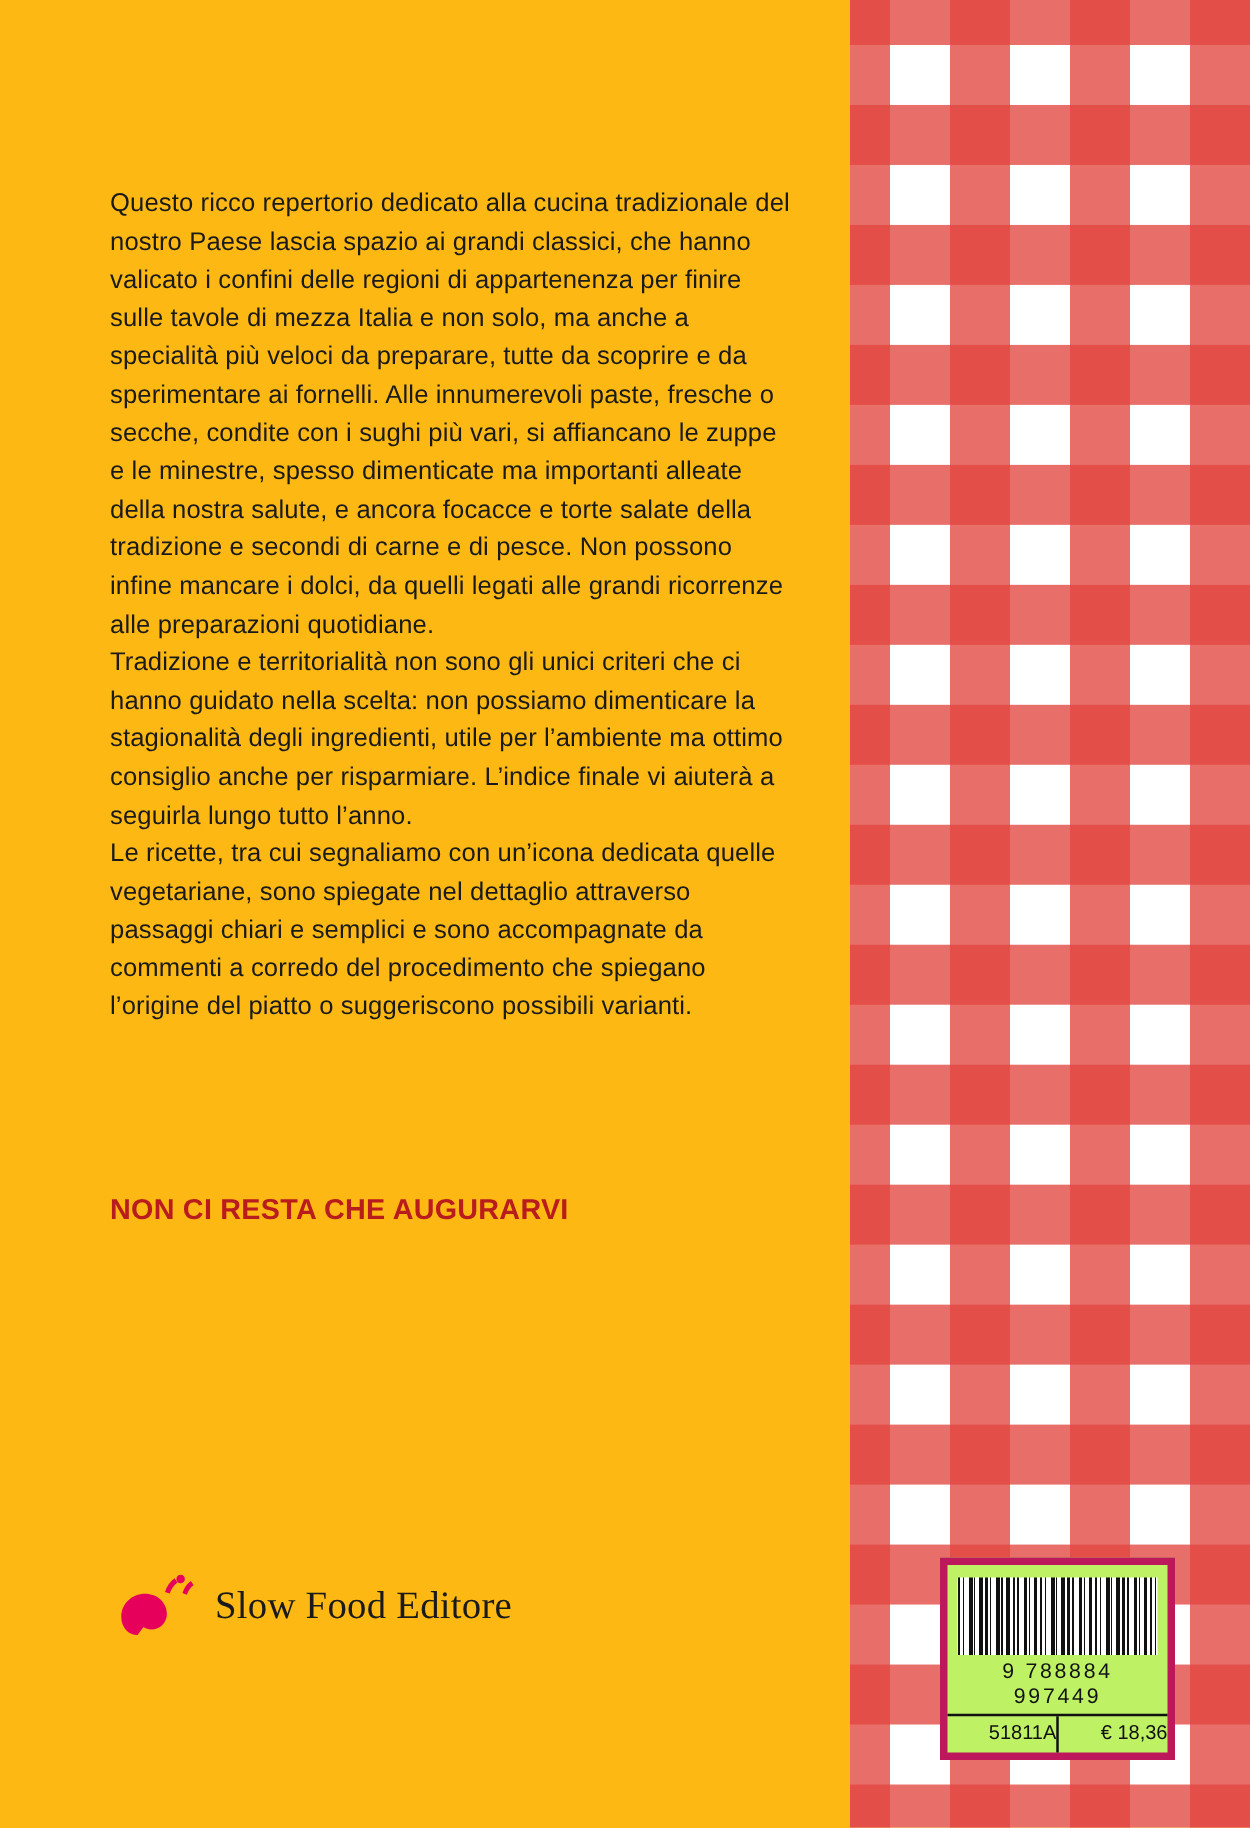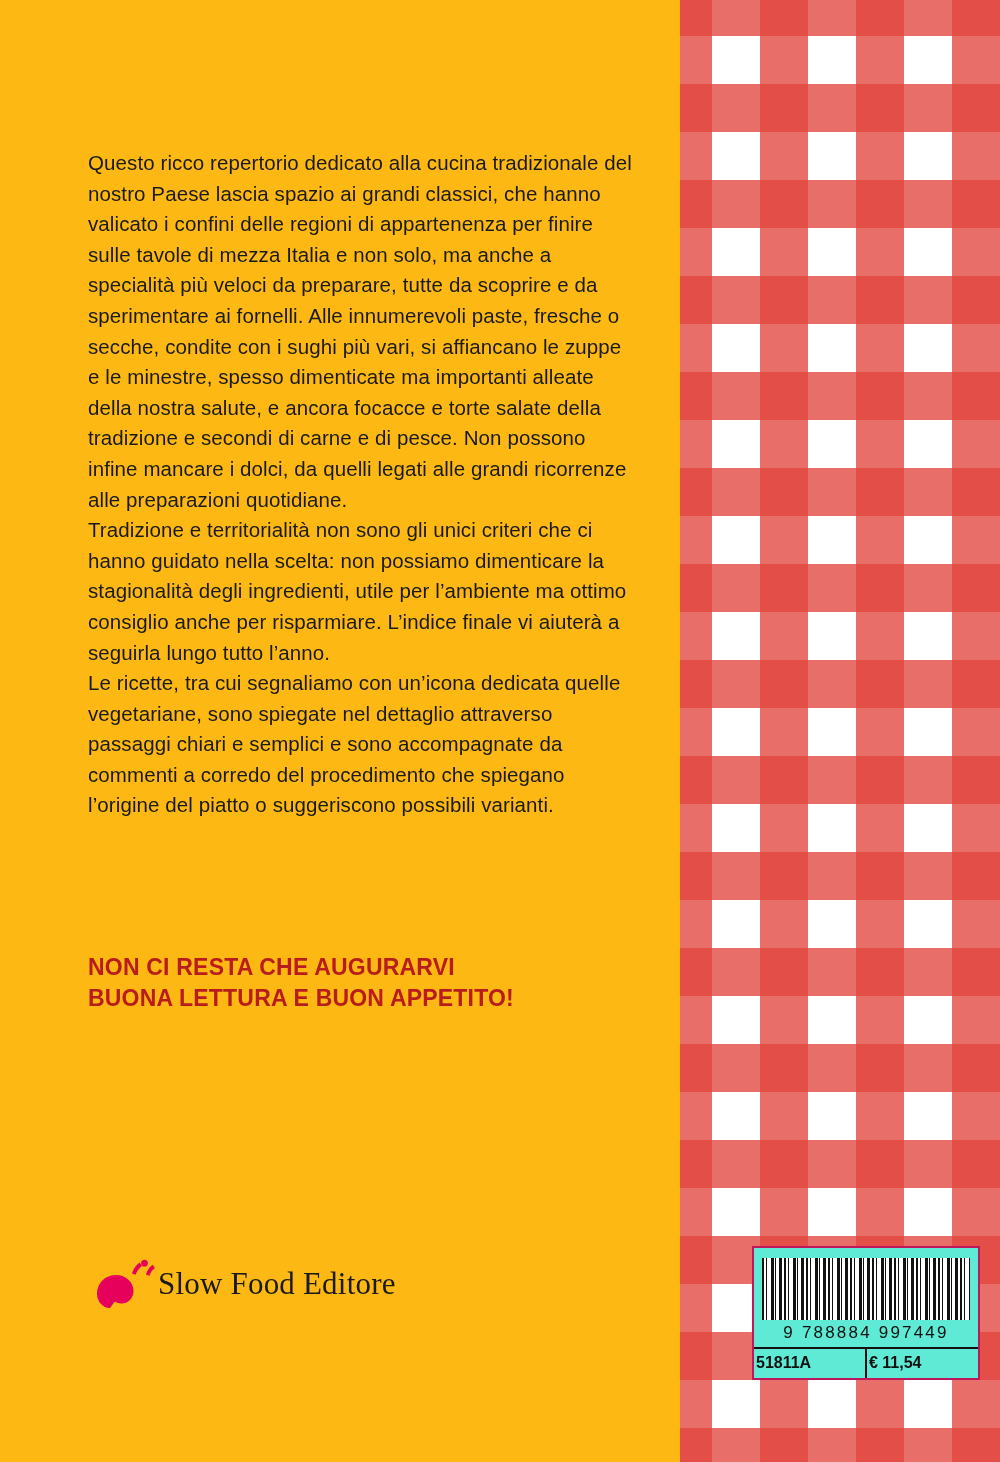--- a/index.html
+++ b/index.html
@@ -75,43 +75,44 @@
   }
   .closing div { white-space: nowrap; }
 
   
   .publisher {
     position: absolute;
     left: 96px;
     top: 1258px;
     display: flex;
     align-items: center;
+    gap: 14px;
   }
   .snail-mark {
     width: 62px;
     height: 52px;
     position: relative;
     flex: none;
   }
   .publisher-name {
     font-family: "Liberation Serif", serif;
     font-size: 31px;
     color: #1A1A1A;
     letter-spacing: 0.2px;
     white-space: nowrap;
   }
 
   
   .barcode-block {
     position: absolute;
     left: 752px;
     top: 1246px;
-    width: 228px;
-    background: #5eead4;
-    border: 2px solid #be185d;
+    width: 188px;
+    background: #bef264;
+    border: 6px solid #be185d;
     box-sizing: border-box;
     padding: 10px 8px 0 8px;
   }
   .barcode-bars {
     height: 62px;
     width: 100%;
     background-image: repeating-linear-gradient(
       to right,
       #111 0px, #111 2px,
       #fff 2px, #fff 4px,
@@ -135,23 +136,23 @@
     padding-bottom: 4px;
   }
   .barcode-footer {
     display: flex;
     border-top: 2px solid #111;
     margin: 0 -8px;
   }
   .barcode-code,
   .barcode-price {
     flex: 1;
-    text-align: left;
+    text-align: right;
     font-size: 16px;
-    font-weight: bold;
+    font-weight: normal;
     color: #111;
     padding: 5px 0 6px 2px;
   }
   .barcode-code {
     border-right: 2px solid #111;
   }
 </style>
 </head>
 <body>
 
@@ -160,21 +161,20 @@
   <div class="gingham"></div>
 
   <div class="blurb">
     <p>Questo ricco repertorio dedicato alla cucina tradizionale del nostro Paese lascia spazio ai grandi classici, che hanno valicato i confini delle regioni di appartenenza per finire sulle tavole di mezza Italia e non solo, ma anche a specialità più veloci da preparare, tutte da scoprire e da sperimentare ai fornelli. Alle innumerevoli paste, fresche o secche, condite con i sughi più vari, si affiancano le zuppe e le minestre, spesso dimenticate ma importanti alleate della nostra salute, e ancora focacce e torte salate della tradizione e secondi di carne e di pesce. Non possono infine mancare i dolci, da quelli legati alle grandi ricorrenze alle preparazioni quotidiane.</p>
     <p>Tradizione e territorialità non sono gli unici criteri che ci hanno guidato nella scelta: non possiamo dimenticare la stagionalità degli ingredienti, utile per l’ambiente ma ottimo consiglio anche per risparmiare. L’indice finale vi aiuterà a seguirla lungo tutto l’anno.</p>
     <p>Le ricette, tra cui segnaliamo con un’icona dedicata quelle vegetariane, sono spiegate nel dettaglio attraverso passaggi chiari e semplici e sono accompagnate da commenti a corredo del procedimento che spiegano l’origine del piatto o suggeriscono possibili varianti.</p>
   </div>
 
   <div class="closing">
     <div>NON CI RESTA CHE AUGURARVI</div>
-    <div>BUONA LETTURA E BUON APPETITO!</div>
   </div>
 
   <div class="publisher">
     <span class="snail-mark">
       <svg width="62" height="52" viewBox="0 0 62 52" xmlns="http://www.w3.org/2000/svg">
         <g fill="#E6005C">
           <path d="M14 50c-7.2 0-13-6.2-13-14.5C1 25 9.5 17 20 17c9.8 0 17.5 7 17.5 16 0 7.3-5.6 12.6-12.2 12.6-6 0-10.6-4.4-10.6-10 0-4.9 3.8-8.7 8.4-8.7 4 0 7.1 3 7.1 6.7 0 3.1-2.4 5.5-5.3 5.5-2.4 0-4.2-1.8-4.2-4 0-1.8 1.4-3.2 3.1-3.2 1.3 0 2.3 1 2.3 2.2 0 .9-.7 1.6-1.5 1.6"></path>
           <path d="M36 15.5c1.3-4.4 4-8.2 7.6-10.9l2.4 3.3c-3 2.2-5.2 5.3-6.3 8.9l-3.7-1.3z"></path>
           <path d="M48.5 1.8c1.9 0 3.4 1.5 3.4 3.4S50.4 8.6 48.5 8.6 45.1 7.1 45.1 5.2s1.5-3.4 3.4-3.4z"></path>
           <path d="M50 16.4c1.1-3.9 3.4-7.3 6.6-9.7l2.3 3.2c-2.6 2-4.5 4.8-5.4 7.9l-3.5-1.4z"></path>
@@ -182,17 +182,17 @@
       </svg>
     </span>
     <span class="publisher-name">Slow Food Editore</span>
   </div>
 
   <div class="barcode-block">
     <div class="barcode-bars"></div>
     <div class="barcode-number">9 788884 997449</div>
     <div class="barcode-footer">
       <div class="barcode-code">51811A</div>
-      <div class="barcode-price">€ 11,54</div>
+      <div class="barcode-price">€ 18,36</div>
     </div>
   </div>
 
 </div>
 
 </body></html>

